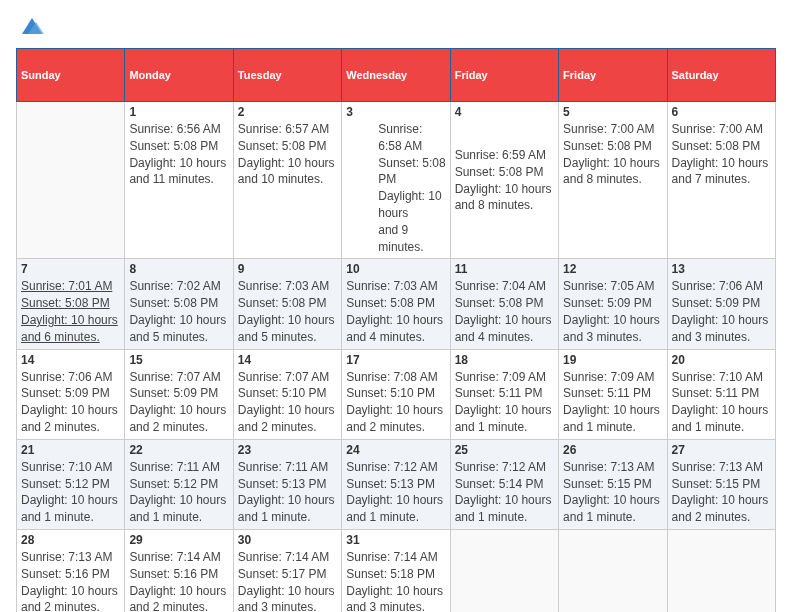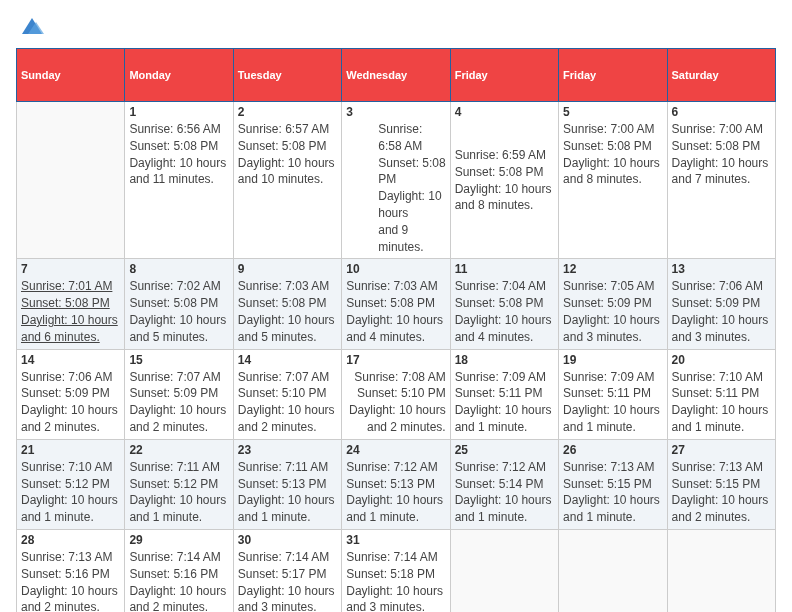--- a/index.html
+++ b/index.html
@@ -246,21 +246,21 @@
           </td>
           <td>
             <span class="day-number">14</span>
             <div class="day-info" style="white-space: pre-line;">Sunrise: 7:07 AM
 Sunset: 5:10 PM
 Daylight: 10 hours
 and 2 minutes.</div>
           </td>
           <td>
             <span class="day-number">17</span>
-            <div class="day-info" style="white-space: pre-line; text-align: right;">Sunrise: 7:08 AM
+            <div class="day-info" style="white-space: pre-line;">Sunrise: 7:08 AM
 Sunset: 5:10 PM
 Daylight: 10 hours
 and 2 minutes.</div>
           </td>
           <td>
             <span class="day-number">18</span>
             <div class="day-info" style="white-space: pre-line;">Sunrise: 7:09 AM
 Sunset: 5:11 PM
 Daylight: 10 hours
 and 1 minute.</div>

